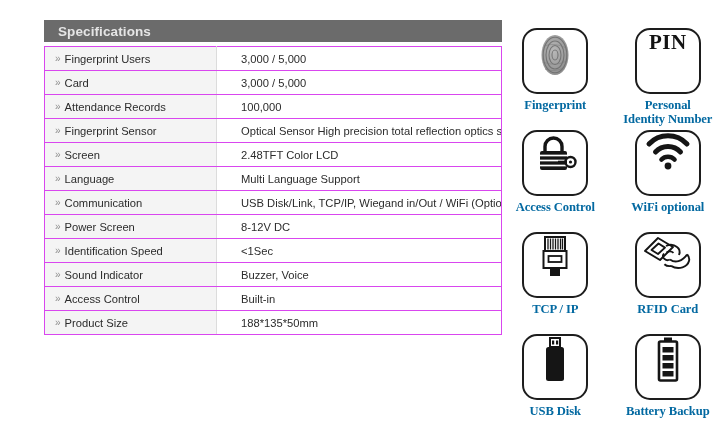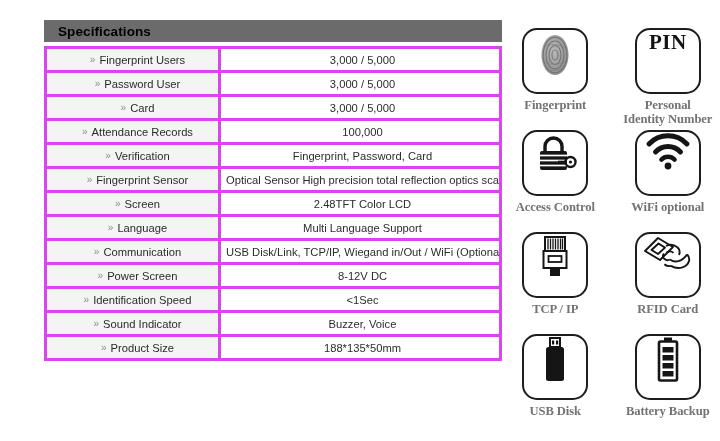--- a/index.html
+++ b/index.html
@@ -25,61 +25,60 @@
   }
 
   #spec-header {
     background: #6b6b6b;
     height: 22px;
     line-height: 22px;
     padding-left: 14px;
     box-sizing: border-box;
   }
   #spec-header .title {
-    color: #000000;
+    color: #e5e5e5;
     font-size: 13.5px;
     font-weight: bold;
     letter-spacing: .1px;
   }
 
   #spec-table {
     border-collapse: collapse;
     width: 100%;
     table-layout: fixed;
     margin-top: 4px;
     border: 1px solid #d9d9d9;
   }
   #spec-table tr {
     height: 24px;
   }
   #spec-table td {
-    border: 3px solid #d946ef;
+    border: 1px solid #d946ef;
     font-size: 11.2px;
     color: #2c2c2c;
     padding: 0 0 0 10px;
     vertical-align: middle;
     white-space: nowrap;
     overflow: hidden;
-    text-align: center;
   }
   #spec-table td.k {
     width: 161px;
     background: #f4f4f4;
     color: #2b2b2b;
     border-right: 1px solid #dcdcdc;
   }
   #spec-table td.k .gm {
     color: #8d8d8d;
     font-size: 10px;
     margin-right: 4px;
     vertical-align: 1px;
   }
   #spec-table td.v {
     background: #ffffff;
-    padding-left: 5px;
+    padding-left: 24px;
   }
 
   
   #feature-grid {
     position: absolute;
     left: 503px;
     top: 28px;
     width: 217px;
     display: grid;
     grid-template-columns: 1fr 1fr;
@@ -100,21 +99,21 @@
     display: flex;
     align-items: flex-start;
     justify-content: center;
     box-sizing: border-box;
   }
   .feature .cap {
     margin-top: 4px;
     font-family: "Liberation Serif", serif;
     font-weight: bold;
     font-size: 12.6px;
-    color: #737373;
+    color: #0369a1;
     text-align: center;
     line-height: 14px;
     letter-spacing: -.1px;
   }
   .pin-text {
     font-family: "Liberation Serif", serif;
     font-weight: bold;
     font-size: 21px;
     color: #131313;
     letter-spacing: .5px;
@@ -130,36 +129,28 @@
     <span class="title">Specifications</span>
   </div>
 
   <table id="spec-table">
     <tbody>
         <tr>
           <td class="k"><span class="gm">»</span><span>Fingerprint Users</span></td>
           <td class="v">3,000 / 5,000</td>
         </tr>
         <tr>
-          <td class="k"><span class="gm">»</span><span>Password User</span></td>
-          <td class="v">3,000 / 5,000</td>
-        </tr>
-        <tr>
           <td class="k"><span class="gm">»</span><span>Card</span></td>
           <td class="v">3,000 / 5,000</td>
         </tr>
         <tr>
           <td class="k"><span class="gm">»</span><span>Attendance  Records</span></td>
           <td class="v">100,000</td>
         </tr>
         <tr>
-          <td class="k"><span class="gm">»</span><span>Verification</span></td>
-          <td class="v">Fingerprint, Password, Card</td>
-        </tr>
-        <tr>
           <td class="k"><span class="gm">»</span><span>Fingerprint Sensor</span></td>
           <td class="v">Optical Sensor High precision total reflection optics scanner</td>
         </tr>
         <tr>
           <td class="k"><span class="gm">»</span><span>Screen</span></td>
           <td class="v">2.48TFT Color LCD</td>
         </tr>
         <tr>
           <td class="k"><span class="gm">»</span><span>Language</span></td>
           <td class="v">Multi Language Support</td>
@@ -172,20 +163,24 @@
           <td class="k"><span class="gm">»</span><span>Power Screen</span></td>
           <td class="v">8-12V DC</td>
         </tr>
         <tr>
           <td class="k"><span class="gm">»</span><span>Identification Speed</span></td>
           <td class="v">&lt;1Sec</td>
         </tr>
         <tr>
           <td class="k"><span class="gm">»</span><span>Sound Indicator</span></td>
           <td class="v">Buzzer, Voice</td>
+        </tr>
+        <tr>
+          <td class="k"><span class="gm">»</span><span>Access Control</span></td>
+          <td class="v">Built-in</td>
         </tr>
         <tr>
           <td class="k"><span class="gm">»</span><span>Product Size</span></td>
           <td class="v">188*135*50mm</td>
         </tr>
       </tbody>
   </table>
 
 </div>
 

